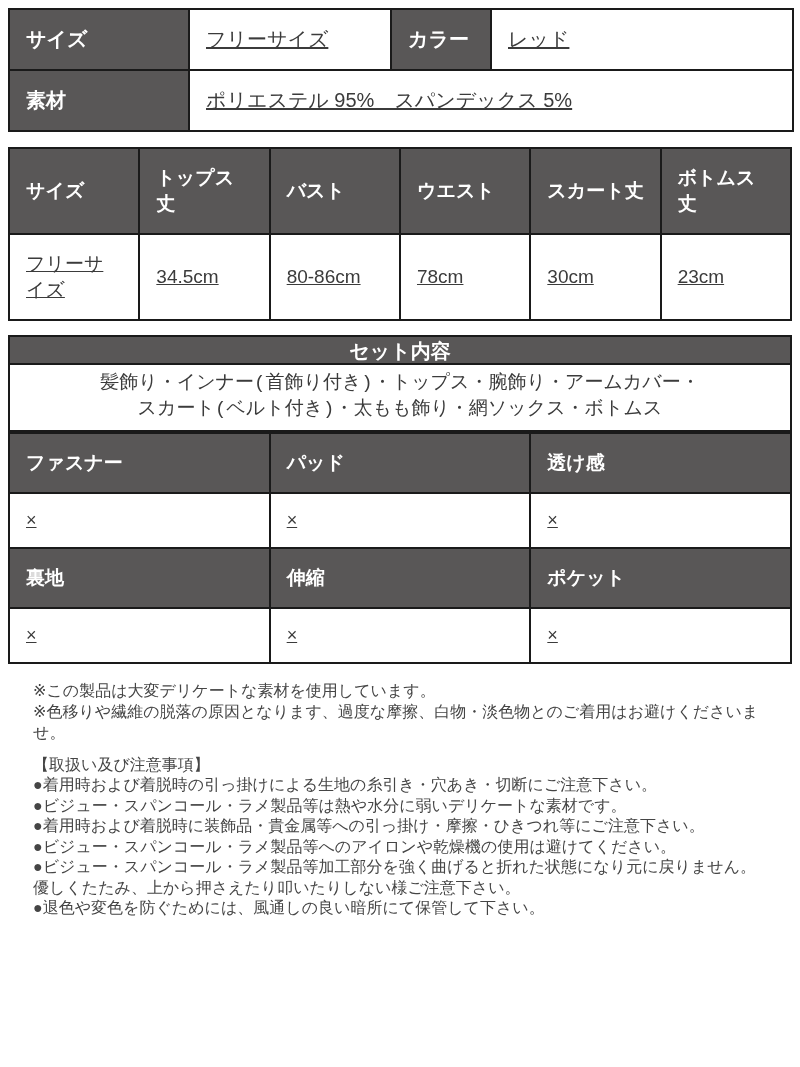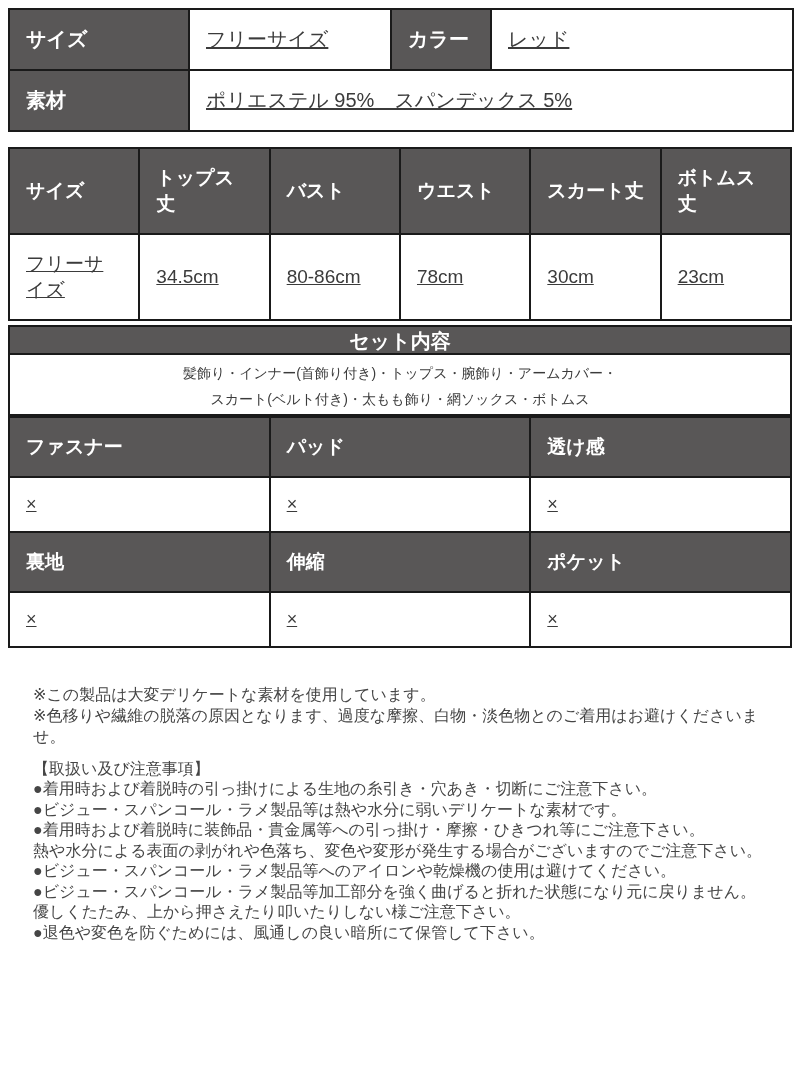--- a/index.html
+++ b/index.html
@@ -24,38 +24,38 @@
 
   
   .t1 th,.t1 td{height:46px;font-size:20px;}
 
   
   .t2{margin-top:15px;}
   .t2 .head th{height:28px;font-size:19px;}
   .t2 td{height:38px;font-size:19px;}
 
   
-  .t3{margin-top:4px;width:784px;border:2px solid var(--border);}
+  .t3{margin-top:14px;width:784px;border:2px solid var(--border);}
   .t3-head{
     background:var(--header-bg);color:var(--header-text);font-weight:bold;
     font-size:20px;text-align:center;height:28px;line-height:28px;
     border-bottom:2px solid var(--border);
   }
   .t3-body{
-    font-size:14px;color:var(--cell-text);text-align:center;
-    padding:5px 0 2px 0;line-height:26px;
+    font-size:19px;color:var(--cell-text);text-align:center;
+    padding:5px 0 8px 0;line-height:26px;font-family:Liberation Mono, monospace;
   }
 
   
   .t4{margin-top:0;}
   .t4 .head th{height:27px;font-size:19px;}
   .t4 td{height:38px;font-size:18px;}
 
   
-  .notes{margin:36px 8px 0 25px;font-size:16px;color:var(--note-text);}
+  .notes{margin:16px 8px 0 25px;font-size:16px;color:var(--note-text);}
   .notes p{margin:0;line-height:21px;}
   .notes .handling{margin-top:11px;}
   .notes div{line-height:20.5px;}
 </style>
 </head>
 <body>
 
 <div class="page">
 
   <table class="t1">
@@ -137,20 +137,19 @@
     <p class="warn">
       <span>※この製品は大変デリケートな素材を使用しています。</span><br>
       <span>※色移りや繊維の脱落の原因となります、過度な摩擦、白物・淡色物とのご着用はお避けくださいませ。</span>
     </p>
     <p class="handling">
       <span>【取扱い及び注意事項】</span>
     </p>
     <div>●着用時および着脱時の引っ掛けによる生地の糸引き・穴あき・切断にご注意下さい。</div>
     <div>●ビジュー・スパンコール・ラメ製品等は熱や水分に弱いデリケートな素材です。</div>
     <div>●着用時および着脱時に装飾品・貴金属等への引っ掛け・摩擦・ひきつれ等にご注意下さい。</div>
-    <div>熱や水分による表面の剥がれや色落ち、変色や変形が発生する場合がございますのでご注意下さい。</div>
     <div>●ビジュー・スパンコール・ラメ製品等へのアイロンや乾燥機の使用は避けてください。</div>
     <div>●ビジュー・スパンコール・ラメ製品等加工部分を強く曲げると折れた状態になり元に戻りません。</div>
     <div>優しくたたみ、上から押さえたり叩いたりしない様ご注意下さい。</div>
     <div>●退色や変色を防ぐためには、風通しの良い暗所にて保管して下さい。</div>
   </div>
 
 </div>
 
 </body></html>

